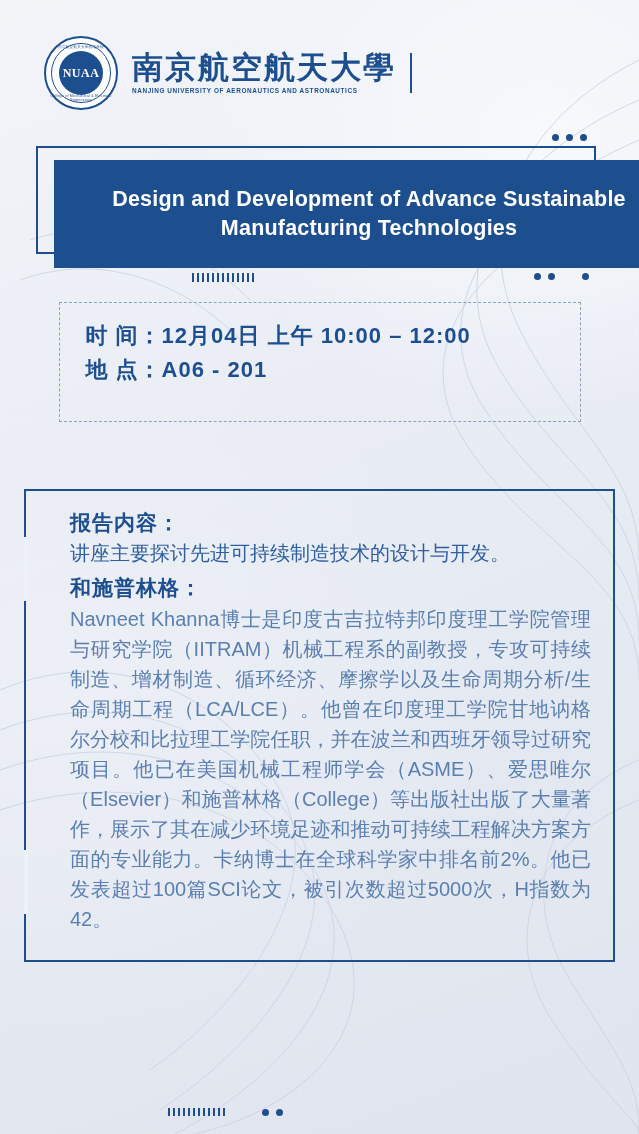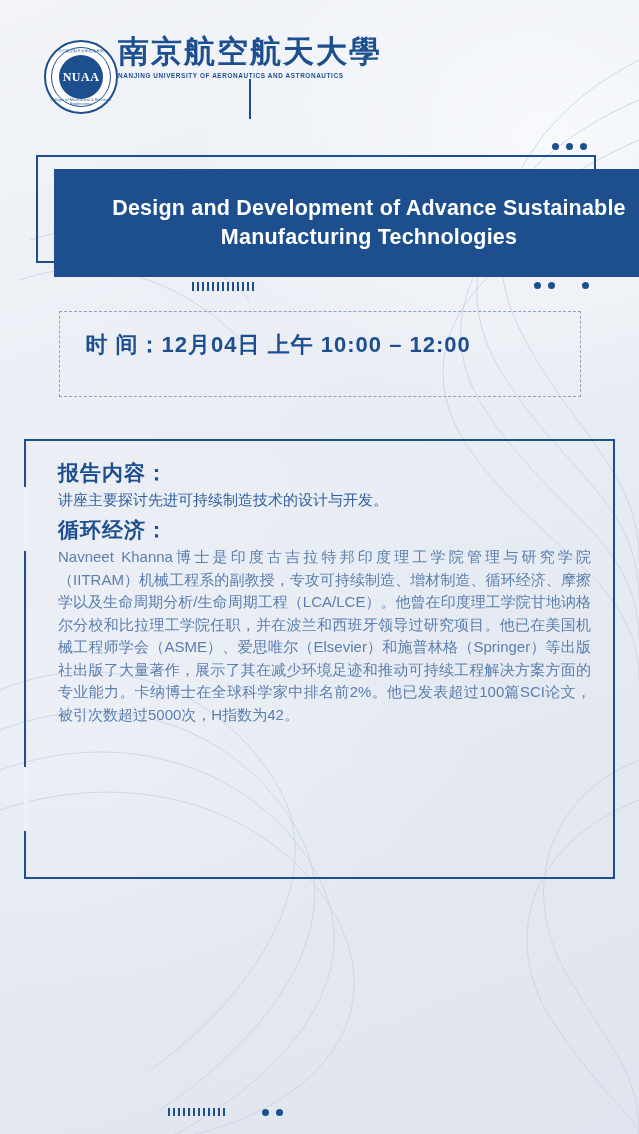--- a/index.html
+++ b/index.html
@@ -83,23 +83,23 @@
     left: 0; right: 0;
     text-align: center;
     font-size: 3.6px;
     color: #1d4f8f;
     letter-spacing: 0.2px;
   }
   .logo-badge .arc-text-top { top: 7px; }
   .logo-badge .arc-text-bottom { bottom: 6px; }
 
   .uni-names {
-    display: flex;
-    align-items: center;
-    flex-direction: column;
+    margin-left: 14px;
+    display: flex;
+    align-items: center;
   }
   .uni-cn {
     font-family: "Liberation Serif", serif;
     font-size: 31px;
     font-weight: bold;
     color: #1d4f8f;
     letter-spacing: 2px;
     line-height: 1.05;
   }
   .uni-en {
@@ -224,23 +224,23 @@
     color: #1d4f8f;
     font-size: 22px;
     font-weight: bold;
     letter-spacing: 1px;
     line-height: 1.55;
   }
 
   
   .detail-panel {
     position: relative;
-    margin: 42px 24px 0 24px;
+    margin: 67px 24px 0 24px;
     border: 2px solid #1d4f8f;
-    padding: 18px 22px 20px 32px;
+    padding: 18px 22px 20px 44px;
     box-sizing: border-box;
     min-height: 440px;
   }
   .detail-panel::before,
   .detail-panel::after {
     content: "";
     position: absolute;
     background: #eef1f6;
   }
   .detail-panel::before {
@@ -251,21 +251,21 @@
   }
   .sec-head {
     color: #1d4f8f;
     font-size: 21px;
     font-weight: bold;
     letter-spacing: 1px;
     margin-bottom: 2px;
   }
   .sec-body {
     color: #2f5f9e;
-    font-size: 15px;
+    font-size: 20px;
     line-height: 1.45;
     text-align: justify;
     margin-bottom: 6px;
   }
   .sec-body.bio {
     color: #5b7fae;
     line-height: 1.5;
   }
 
   
@@ -355,27 +355,28 @@
           <i></i>
         </div>
       <div class="dots-row dots-br2">
           <i></i>
         </div>
     </div>
 
 
     <div class="info-box">
       <div class="info-line">时 间：12月04日 上午 10:00 – 12:00</div>
+      <div class="info-line">地 点：A06 - 201</div>
     </div>
 
     <div class="detail-panel">
       <div class="sec-head">报告内容：</div>
       <div class="sec-body">讲座主要探讨先进可持续制造技术的设计与开发。</div>
-      <div class="sec-head">循环经济：</div>
-      <div class="sec-body bio">Navneet Khanna博士是印度古吉拉特邦印度理工学院管理与研究学院（IITRAM）机械工程系的副教授，专攻可持续制造、增材制造、循环经济、摩擦学以及生命周期分析/生命周期工程（LCA/LCE）。他曾在印度理工学院甘地讷格尔分校和比拉理工学院任职，并在波兰和西班牙领导过研究项目。他已在美国机械工程师学会（ASME）、爱思唯尔（Elsevier）和施普林格（Springer）等出版社出版了大量著作，展示了其在减少环境足迹和推动可持续工程解决方案方面的专业能力。卡纳博士在全球科学家中排名前2%。他已发表超过100篇SCI论文，被引次数超过5000次，H指数为42。</div>
+      <div class="sec-head">和施普林格：</div>
+      <div class="sec-body bio">Navneet Khanna博士是印度古吉拉特邦印度理工学院管理与研究学院（IITRAM）机械工程系的副教授，专攻可持续制造、增材制造、循环经济、摩擦学以及生命周期分析/生命周期工程（LCA/LCE）。他曾在印度理工学院甘地讷格尔分校和比拉理工学院任职，并在波兰和西班牙领导过研究项目。他已在美国机械工程师学会（ASME）、爱思唯尔（Elsevier）和施普林格（College）等出版社出版了大量著作，展示了其在减少环境足迹和推动可持续工程解决方案方面的专业能力。卡纳博士在全球科学家中排名前2%。他已发表超过100篇SCI论文，被引次数超过5000次，H指数为42。</div>
     </div>
 
   </div>
 
   <div class="bottom-deco">
     <div class="hatch2"></div>
     <div class="dots2">
         <i></i>
         <i></i>
       </div>

